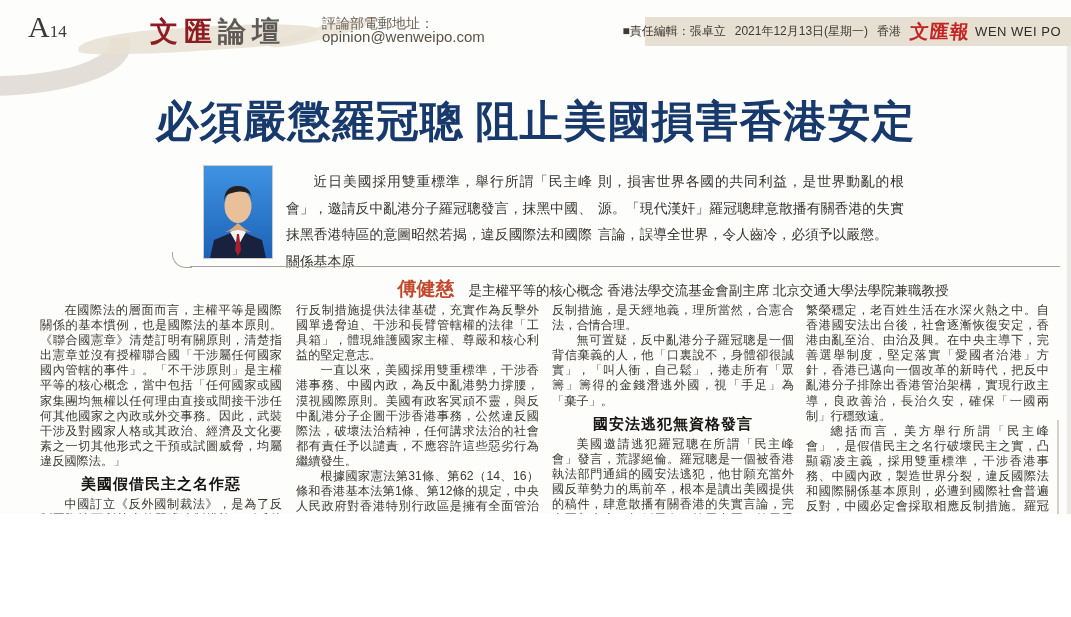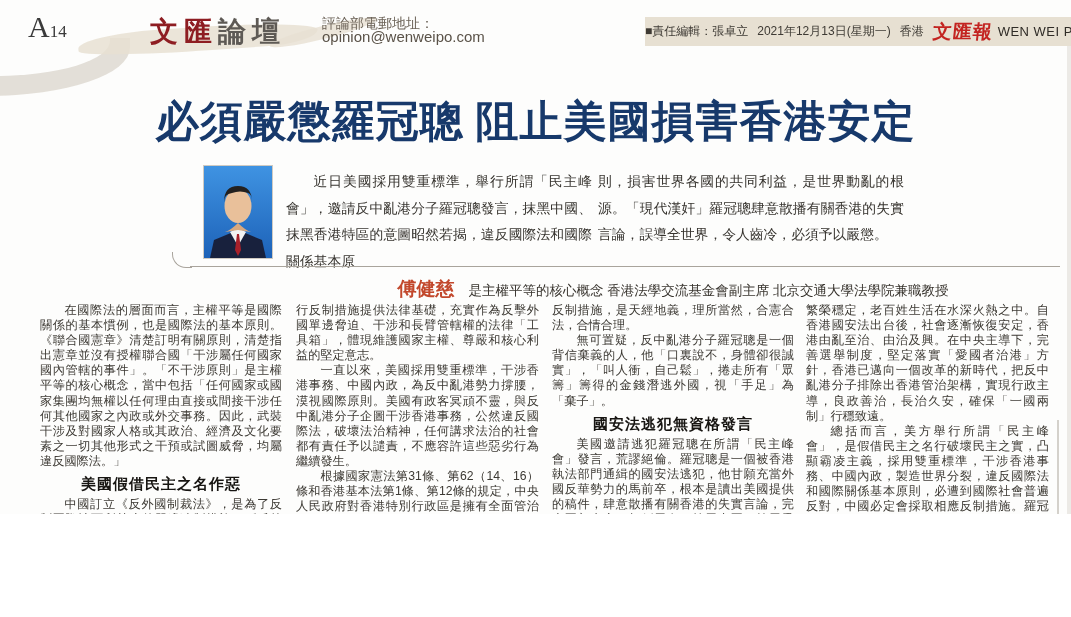--- a/index.html
+++ b/index.html
@@ -20,21 +20,21 @@
   #section-title{position:absolute;left:150px;top:13px;font-family:"Liberation Serif","DejaVu Serif",serif;
                  font-size:28px;letter-spacing:6px;font-weight:700;white-space:nowrap;}
   #section-title .red{color:var(--brand-red);}
   #section-title .gray{color:#5e5a55;font-weight:600;}
 
   #email-block{position:absolute;left:322px;top:17px;line-height:13px;}
   #email-block .lbl{font-size:14px;color:#6b6257;}
   #email-block .adr{font-size:15px;color:#5a5248;}
 
   #masthead-band{position:absolute;left:645px;top:17px;width:426px;height:29px;background:var(--band-bg);
-                 display:flex;align-items:center;gap:9px;padding-right:10px;box-sizing:border-box;white-space:nowrap;}
+                 display:flex;align-items:center;justify-content:flex-end;gap:9px;padding-right:10px;box-sizing:border-box;white-space:nowrap;}
   #masthead-band .meta{font-size:12px;color:#3e3a34;}
   #paper-logo{font-family:"Liberation Serif","DejaVu Serif",serif;font-size:19px;font-weight:700;color:var(--logo-red);
               transform:skewX(-6deg);letter-spacing:1px;}
   #paper-logo-en{font-size:13px;color:#2f2b26;letter-spacing:.5px;margin-left:-4px;}
 
   
   #headline{position:absolute;left:0;top:93px;width:100%;text-align:center;
             font-family:"Liberation Serif","DejaVu Serif",serif;font-weight:700;
             font-size:43px;letter-spacing:1px;color:var(--headline-navy);white-space:nowrap;}
 

